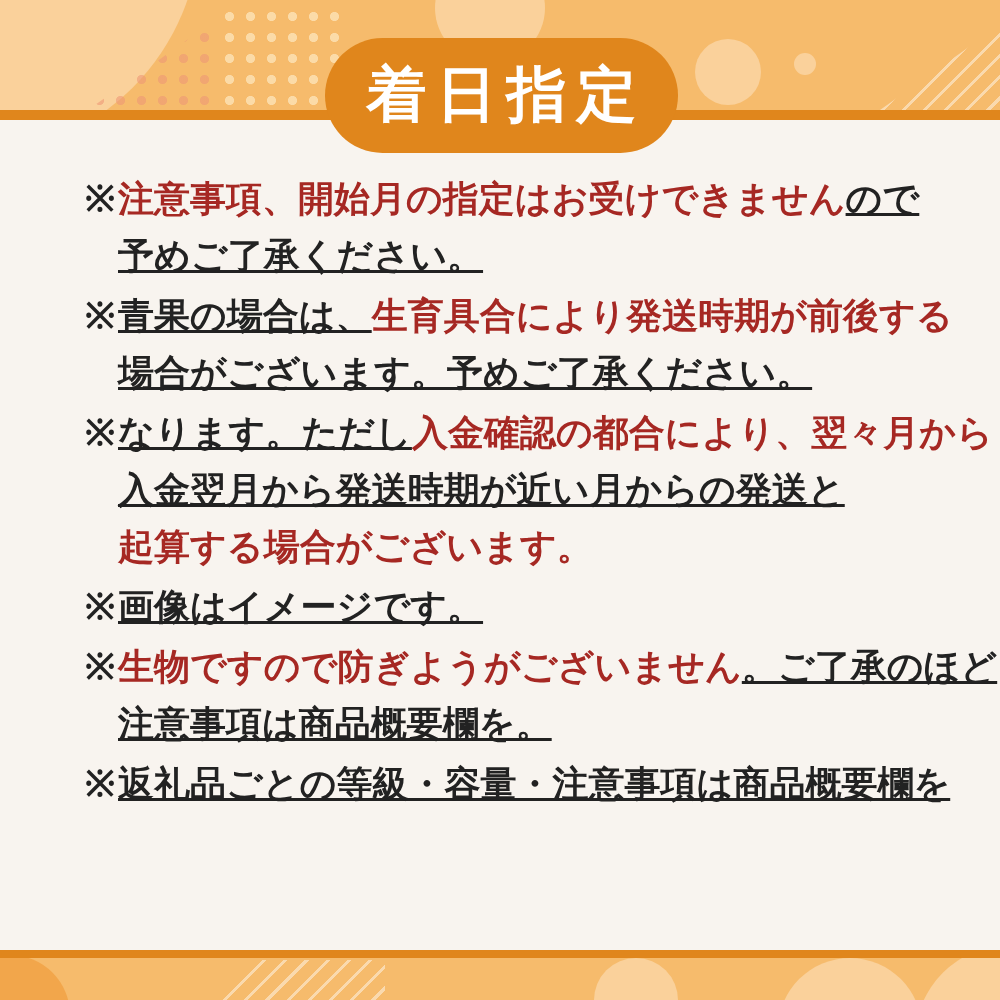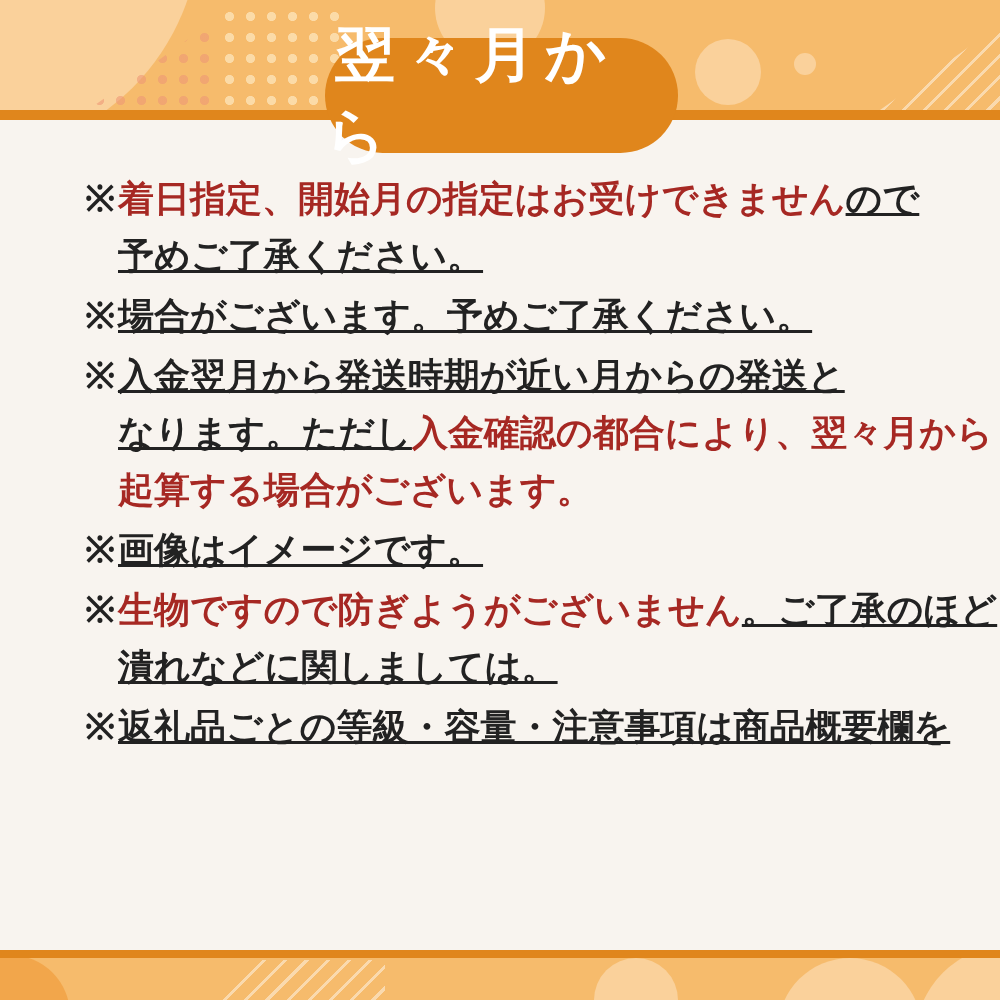--- a/index.html
+++ b/index.html
@@ -89,47 +89,48 @@
     <div class="dots dots-pink"></div>
     <div class="dots dots-cream"></div>
     <div class="blob blob-tc"></div>
     <div class="blob blob-tr1"></div>
     <div class="blob blob-tr2"></div>
     <div class="stripes stripes-tr"></div>
   </div>
   <div class="divider divider-top"></div>
 
   <div class="title-pill">
-    <span>翌々月から</span>
+    <span>着日指定</span>
   </div>
 
   <main class="notes">
       <div class="note">
         <span class="marker">※</span>
-        <div class="line"><span class="seg c-red">着日指定、開始月の指定はお受けできません</span><span class="seg c-black">ので</span></div>
+        <div class="line"><span class="seg c-red">注意事項、開始月の指定はお受けできません</span><span class="seg c-black">ので</span></div>
         <div class="line"><span class="seg c-black">予めご了承ください。</span></div>
       </div>
       <div class="note">
         <span class="marker">※</span>
+        <div class="line"><span class="seg c-black">青果の場合は、</span><span class="seg c-red">生育具合により発送時期が前後する</span></div>
         <div class="line"><span class="seg c-black">場合がございます。予めご了承ください。</span></div>
       </div>
       <div class="note">
         <span class="marker">※</span>
+        <div class="line"><span class="seg c-black">なります。ただし</span><span class="seg c-red">入金確認の都合により、翌々月から</span></div>
         <div class="line"><span class="seg c-black">入金翌月から発送時期が近い月からの発送と</span></div>
-        <div class="line"><span class="seg c-black">なります。ただし</span><span class="seg c-red">入金確認の都合により、翌々月から</span></div>
         <div class="line"><span class="seg c-red">起算する場合がございます。</span></div>
       </div>
       <div class="note">
         <span class="marker">※</span>
         <div class="line"><span class="seg c-black">画像はイメージです。</span></div>
       </div>
       <div class="note">
         <span class="marker">※</span>
         <div class="line"><span class="seg c-red">生物ですので防ぎようがございません</span><span class="seg c-black">。ご了承のほど</span></div>
-        <div class="line"><span class="seg c-black">潰れなどに関しましては。</span></div>
+        <div class="line"><span class="seg c-black">注意事項は商品概要欄を。</span></div>
       </div>
       <div class="note">
         <span class="marker">※</span>
         <div class="line"><span class="seg c-black">返礼品ごとの等級・容量・注意事項は商品概要欄を</span></div>
       </div>
     </main>
 
   <div class="divider divider-bottom"></div>
   <div class="band band-bottom">
     <div class="blob blob-bl-dark"></div>

